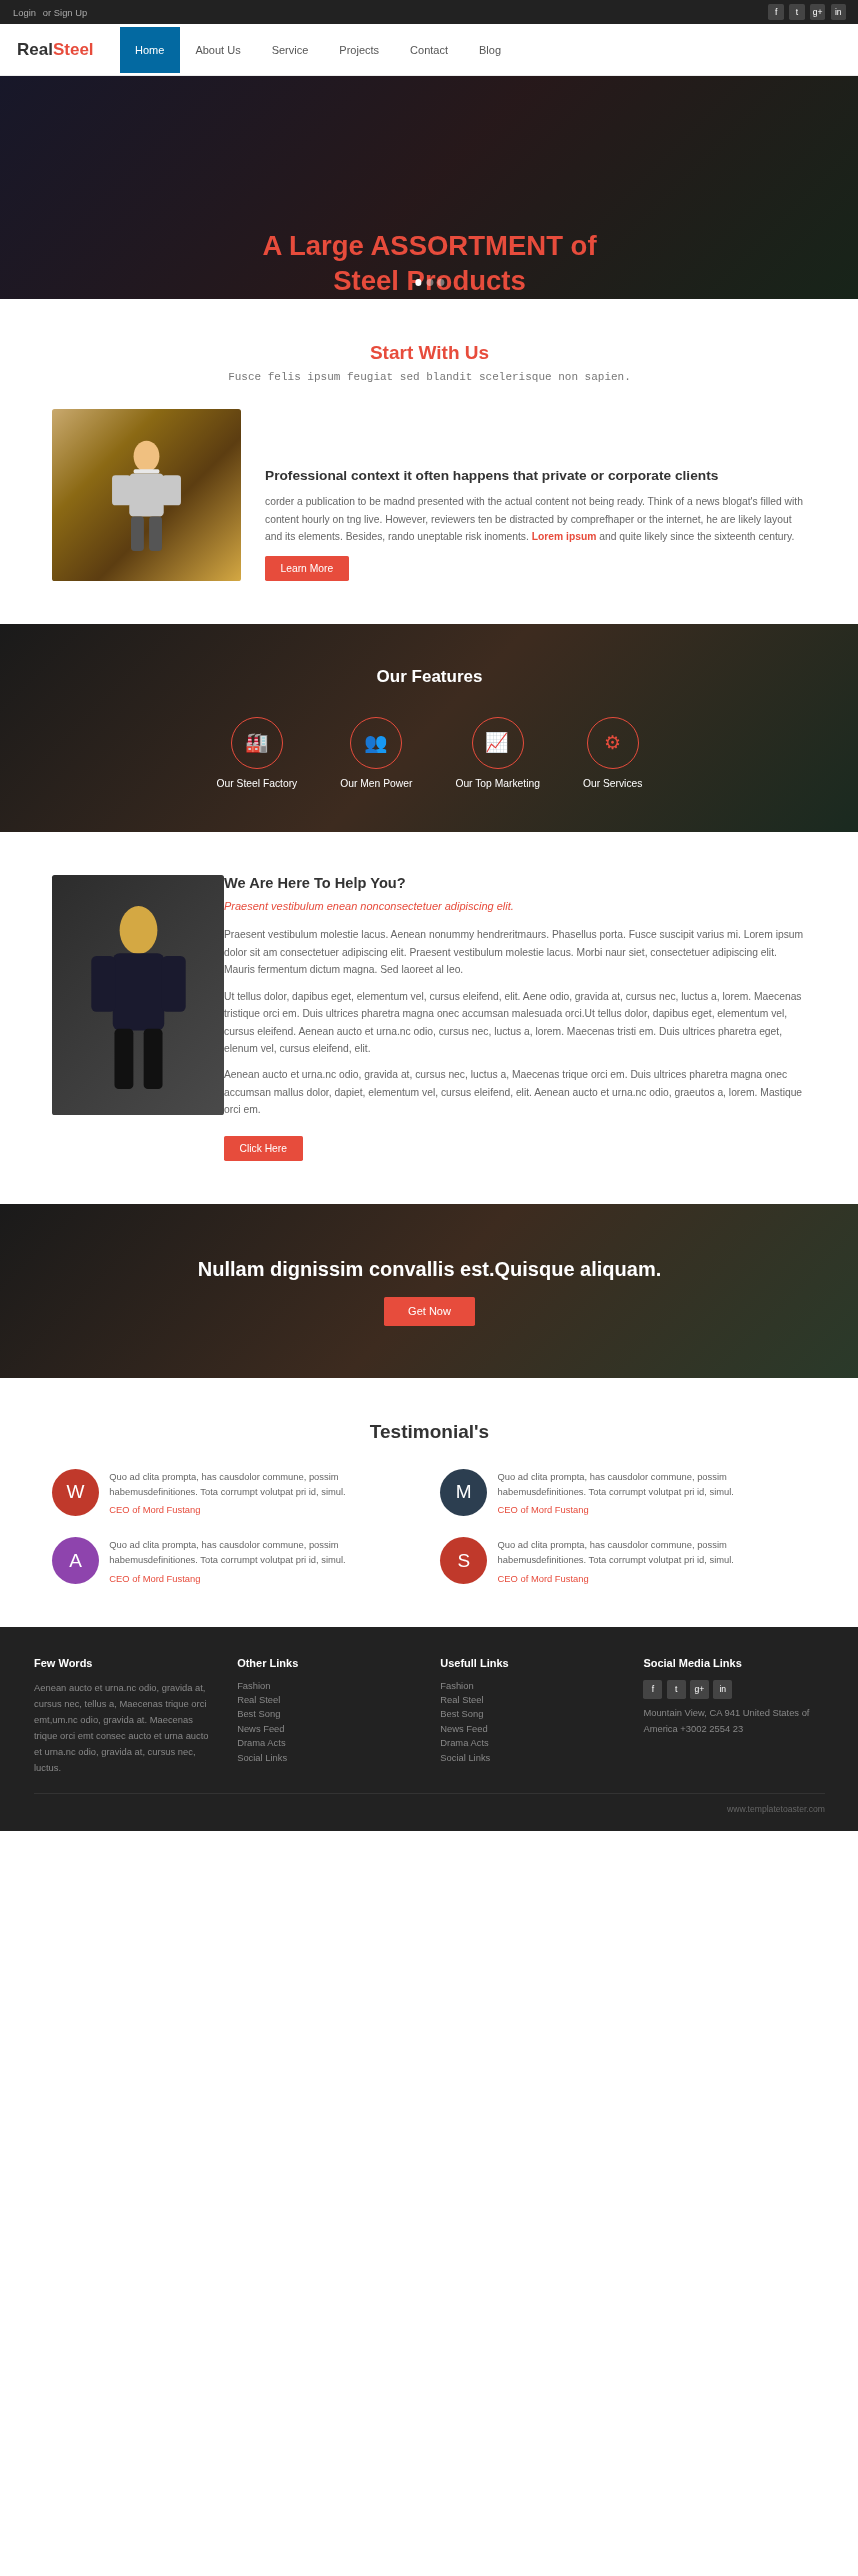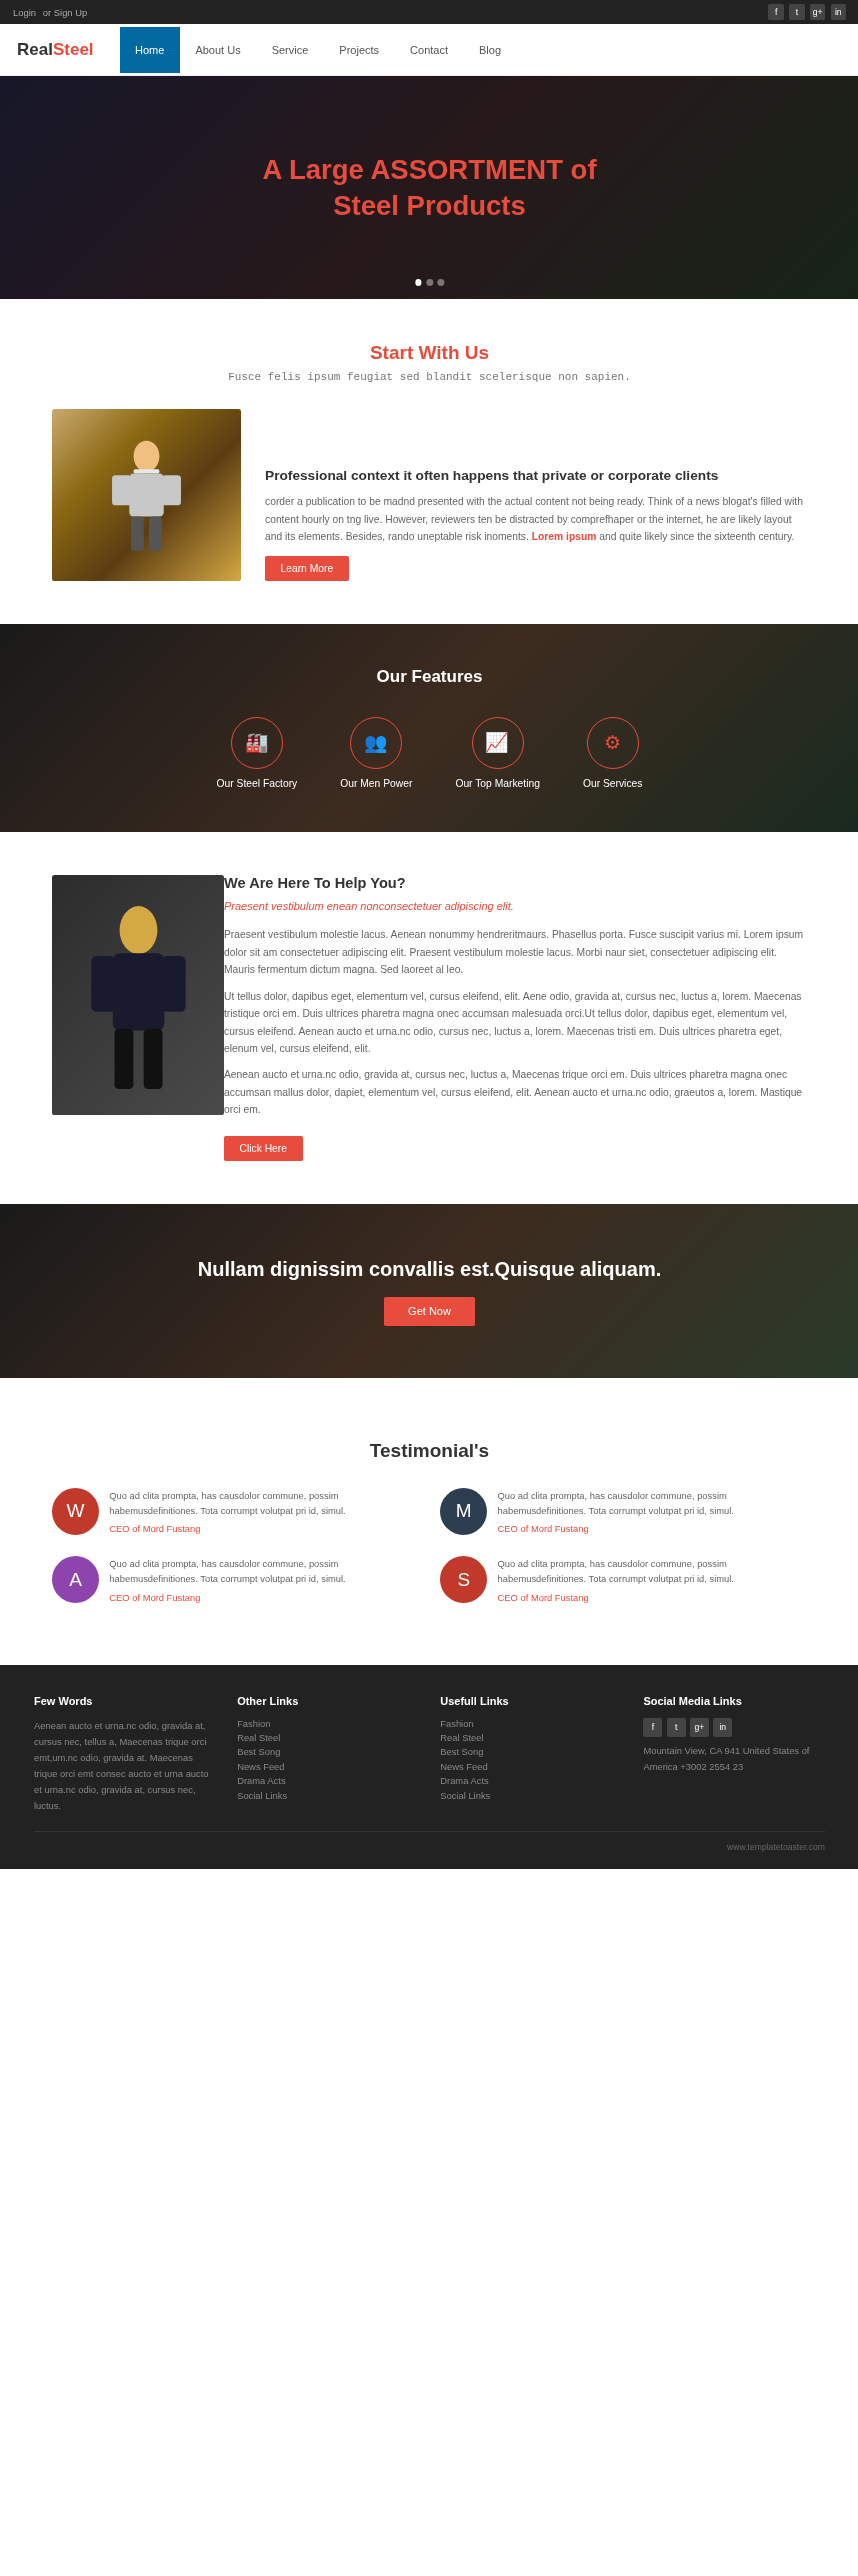--- a/index.html
+++ b/index.html
@@ -44,21 +44,21 @@
       cursor: pointer;
     }
     .nav-link.active { background: #0369a1; color: #fff; }
 
     
     .hero {
       background: linear-gradient(rgba(0,0,0,0.5), rgba(0,0,0,0.5)), #1a1a2e;
       height: 223px;
       display: flex;
       align-items: center;
-      justify-content: center;
+      justify-content: flex-end;
       flex-direction: column;
       position: relative;
       overflow: hidden;
     }
     .hero-bg {
       position: absolute; top: 0; left: 0; right: 0; bottom: 0;
       background: linear-gradient(135deg, #1a1a2e 0%, #2d1b1b 50%, #1a2a1a 100%);
       opacity: 0.8;
     }
     .hero-content { position: relative; z-index: 1; text-align: center; color: #fff; }
@@ -140,21 +140,21 @@
     }
     .cta-content { position: relative; z-index: 1; }
     .cta-text { color: #fff; font-size: 20px; font-weight: bold; margin-bottom: 15px; line-height: 1.3; }
     .btn-cta {
       background: #e74c3c; color: #fff; border: none;
       padding: 8.6px 24px; font-size: 11px; cursor: pointer;
       border-radius: 1.7px;
     }
 
     
-    .section-testimonials { padding: 62px 52px; background: #fff; }
+    .section-testimonials { padding: 43px 52px; background: #fff; }
     .testimonials-title { text-align: center; font-size: 19px; color: #333; margin-bottom: 26px; }
     .testimonials-grid { display: grid; grid-template-columns: 1fr 1fr; gap: 21.5px; }
     .testimonial-item { display: flex; gap: 10.3px; align-items: flex-start; }
     .testimonial-avatar {
       width: 47px; height: 47px; border-radius: 50%; min-width: 47px;
       background: #888; display: flex; align-items: center; justify-content: center;
       font-size: 19px; color: #fff;
     }
     .testimonial-text p { font-size: 9.4px; color: #666; line-height: 1.6; margin-bottom: 4.3px; }
     .testimonial-role { color: #e74c3c; font-size: 9.4px; }

